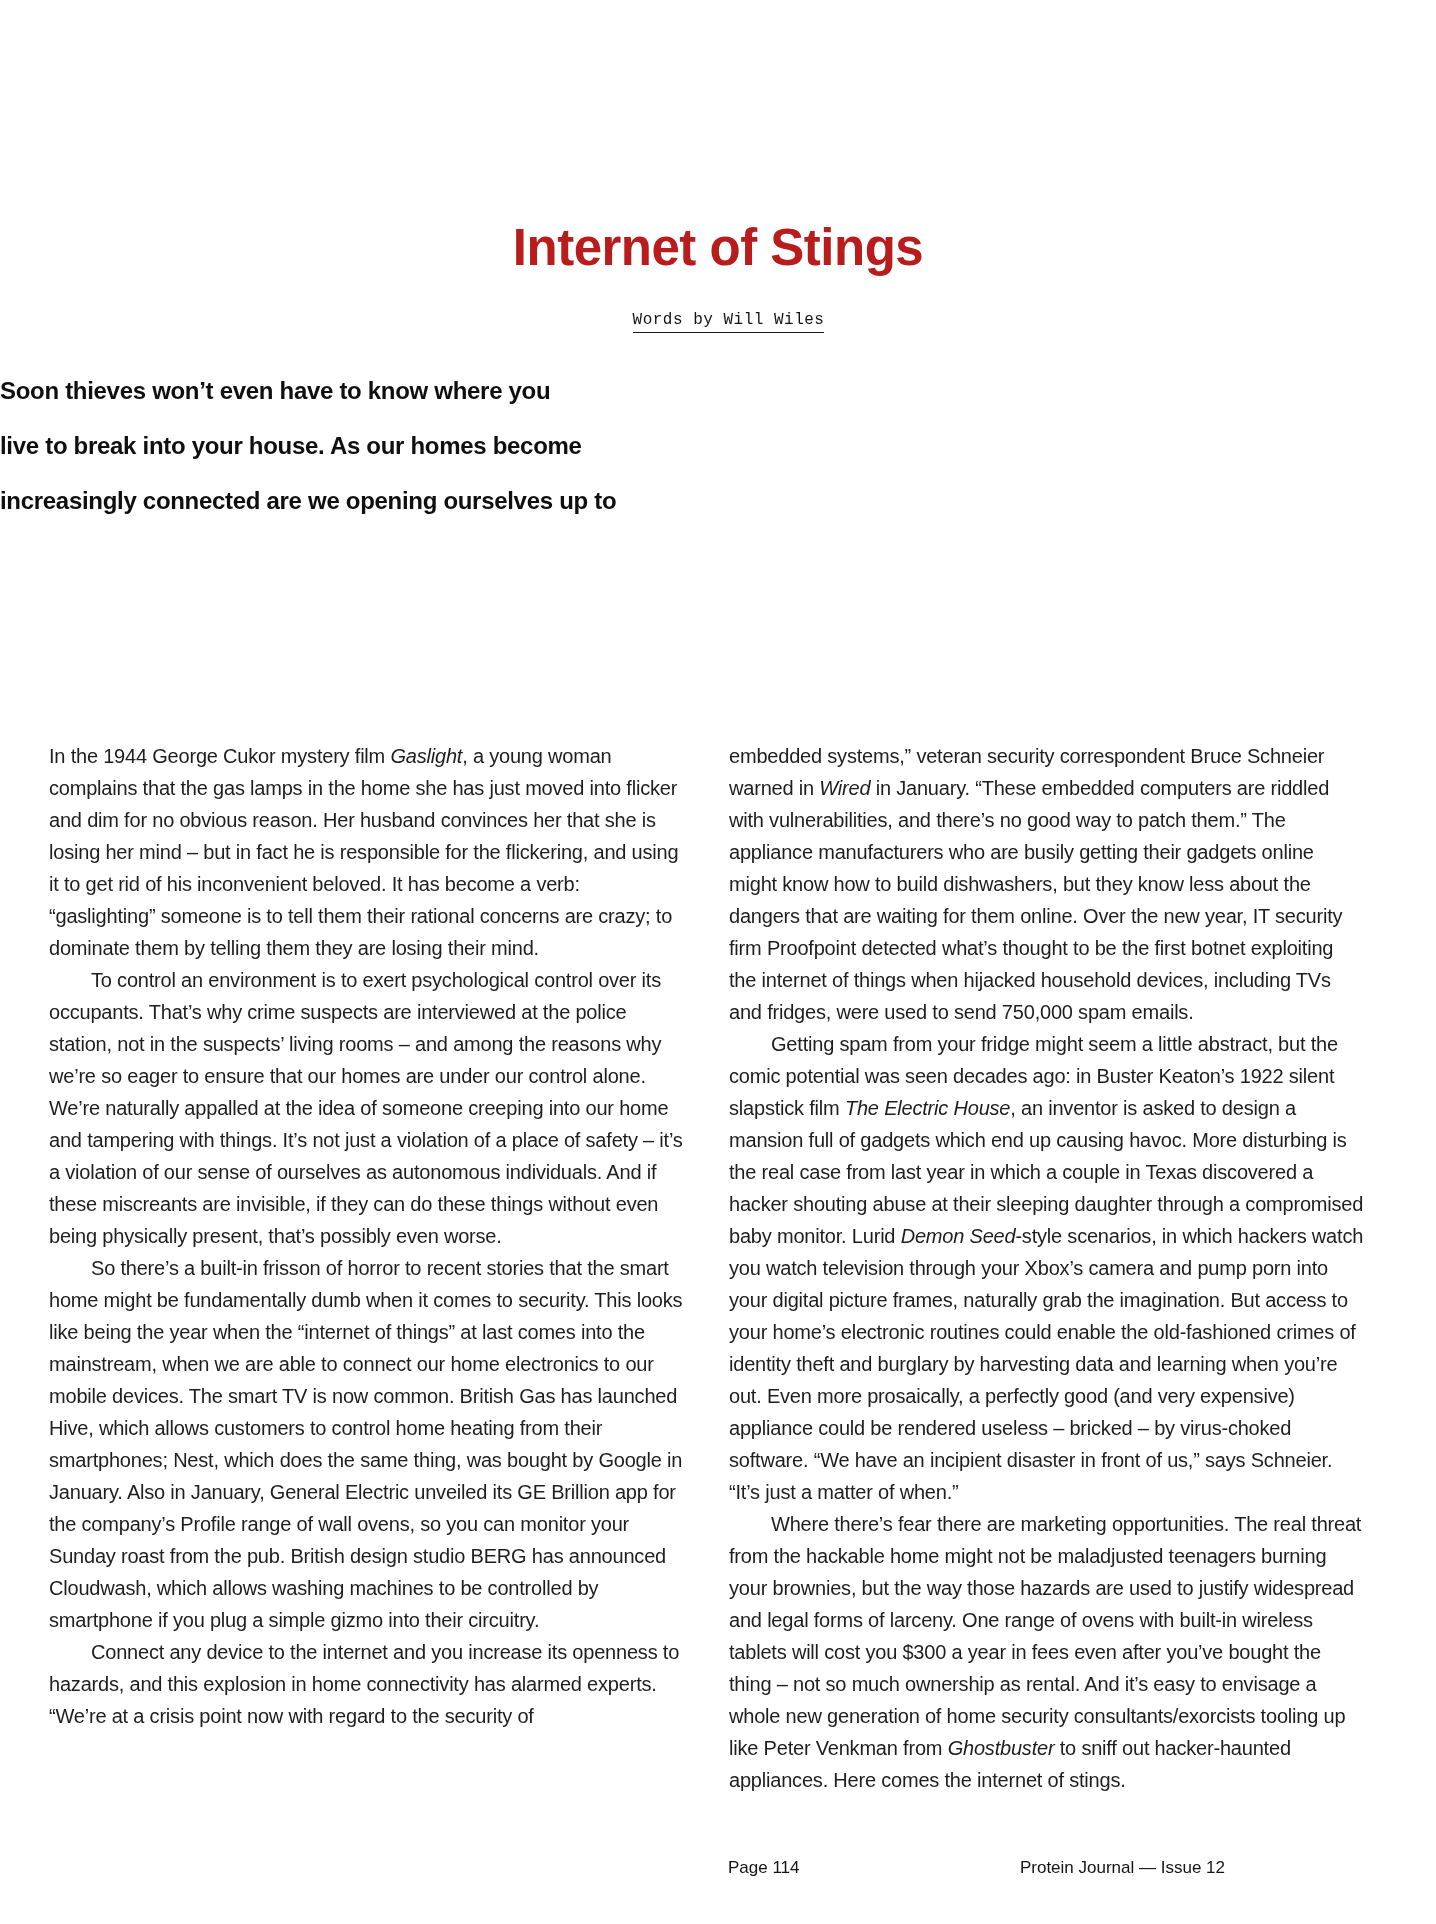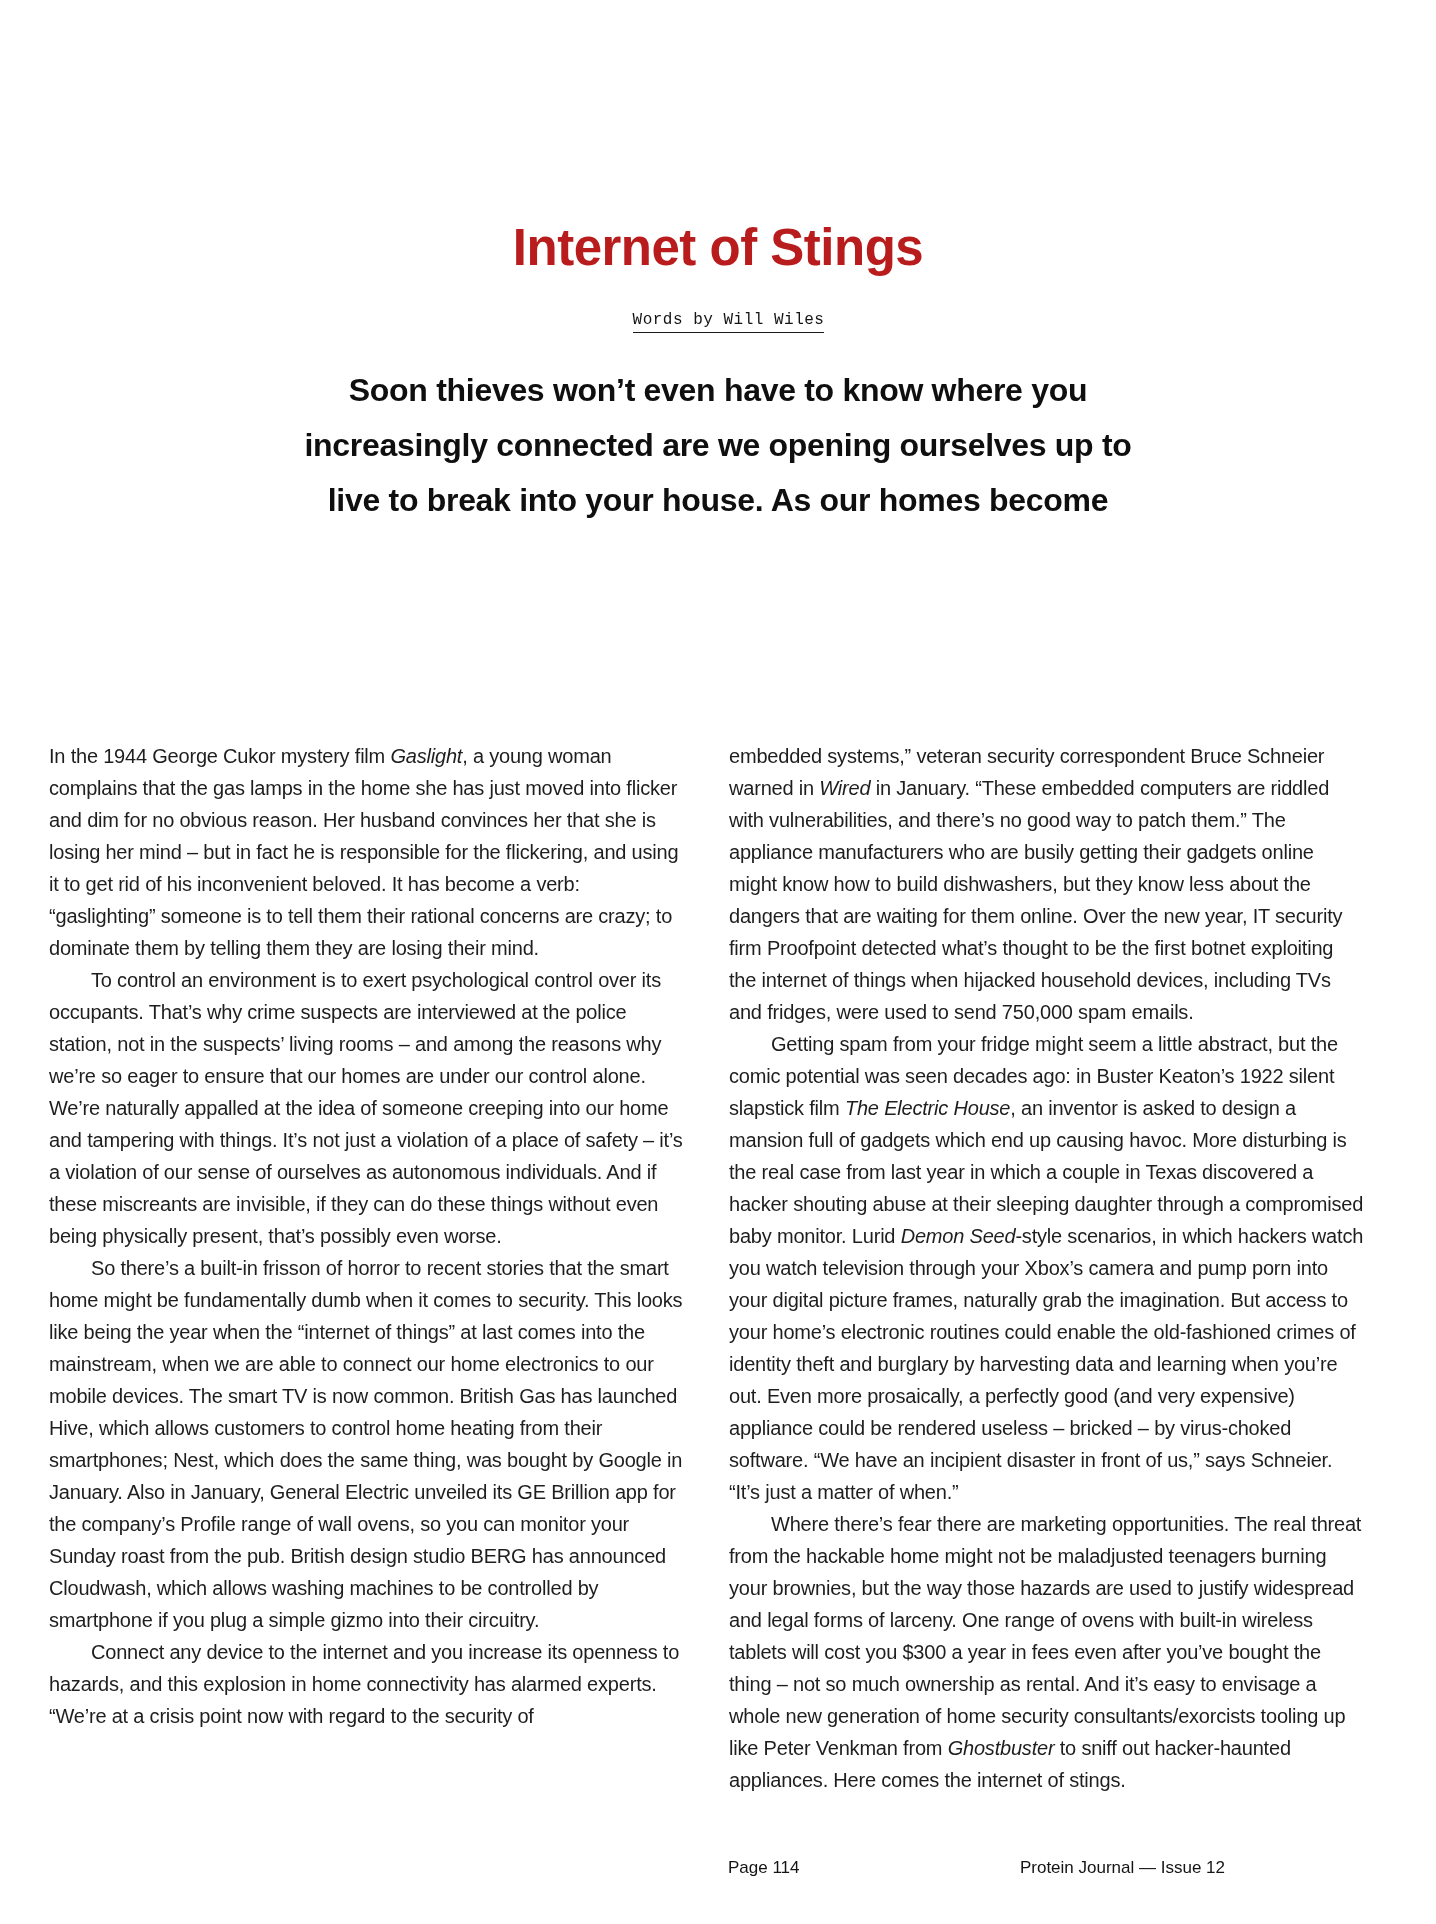--- a/index.html
+++ b/index.html
@@ -30,26 +30,26 @@
     display: inline-block;
     font-family: "Liberation Mono", "DejaVu Sans Mono", monospace;
     font-size: 16px;
     letter-spacing: 0.5px;
     color: #141414;
     border-bottom: 1.5px solid #1a1a1a;
     padding-bottom: 3px;
   }
   .standfirst {
     margin-top: 30px;
-    font-size: 32px;
+    font-size: 24px;
     line-height: 55px;
     font-weight: 700;
     letter-spacing: -0.3px;
     color: #0f0f0f;
-    text-align: center;
+    text-align: left;
   }
   .columns {
     display: flex;
     gap: 45px;
     padding-left: 49px;
     padding-right: 72px;
     margin-top: 212px;
   }
   .col {
     flex: 1 1 0;
@@ -85,22 +85,22 @@
 </head>
 <body>
 
 <header class="page-header">
   <div class="page-title">Internet of Stings</div>
   <div class="byline-wrap">
     <span class="byline">Words by Will Wiles</span>
   </div>
   <div class="standfirst">
     <div>Soon thieves won’t even have to know where you</div>
+    <div>live to break into your house. As our homes become</div>
     <div>increasingly connected are we opening ourselves up to</div>
-    <div>live to break into your house. As our homes become</div>
   </div>
 </header>
 
 <main class="columns">
   <div class="col">
       <p class=""><span>In the 1944 George Cukor mystery film </span><span class="italic">Gaslight</span><span>, a young woman complains that the gas lamps in the home she has just moved into flicker and dim for no obvious reason. Her husband convinces her that she is losing her mind – but in fact he is responsible for the flickering, and using it to get rid of his inconvenient beloved. It has become a verb: “gaslighting” someone is to tell them their rational concerns are crazy; to dominate them by telling them they are losing their mind.</span></p>
       <p class="indent"><span>To control an environment is to exert psychological control over its occupants. That’s why crime suspects are interviewed at the police station, not in the suspects’ living rooms – and among the reasons why we’re so eager to ensure that our homes are under our control alone. We’re naturally appalled at the idea of someone creeping into our home and tampering with things. It’s not just a violation of a place of safety – it’s a violation of our sense of ourselves as autonomous individuals. And if these miscreants are invisible, if they can do these things without even being physically present, that’s possibly even worse.</span></p>
       <p class="indent"><span>So there’s a built-in frisson of horror to recent stories that the smart home might be fundamentally dumb when it comes to security. This looks like being the year when the “internet of things” at last comes into the mainstream, when we are able to connect our home electronics to our mobile devices. The smart TV is now common. British Gas has launched Hive, which allows customers to control home heating from their smartphones; Nest, which does the same thing, was bought by Google in January. Also in January, General Electric unveiled its GE Brillion app for the company’s Profile range of wall ovens, so you can monitor your Sunday roast from the pub. British design studio BERG has announced Cloudwash, which allows washing machines to be controlled by smartphone if you plug a simple gizmo into their circuitry.</span></p>
       <p class="indent"><span>Connect any device to the internet and you increase its openness to hazards, and this explosion in home connectivity has alarmed experts. “We’re at a crisis point now with regard to the security of</span></p>
     </div>

